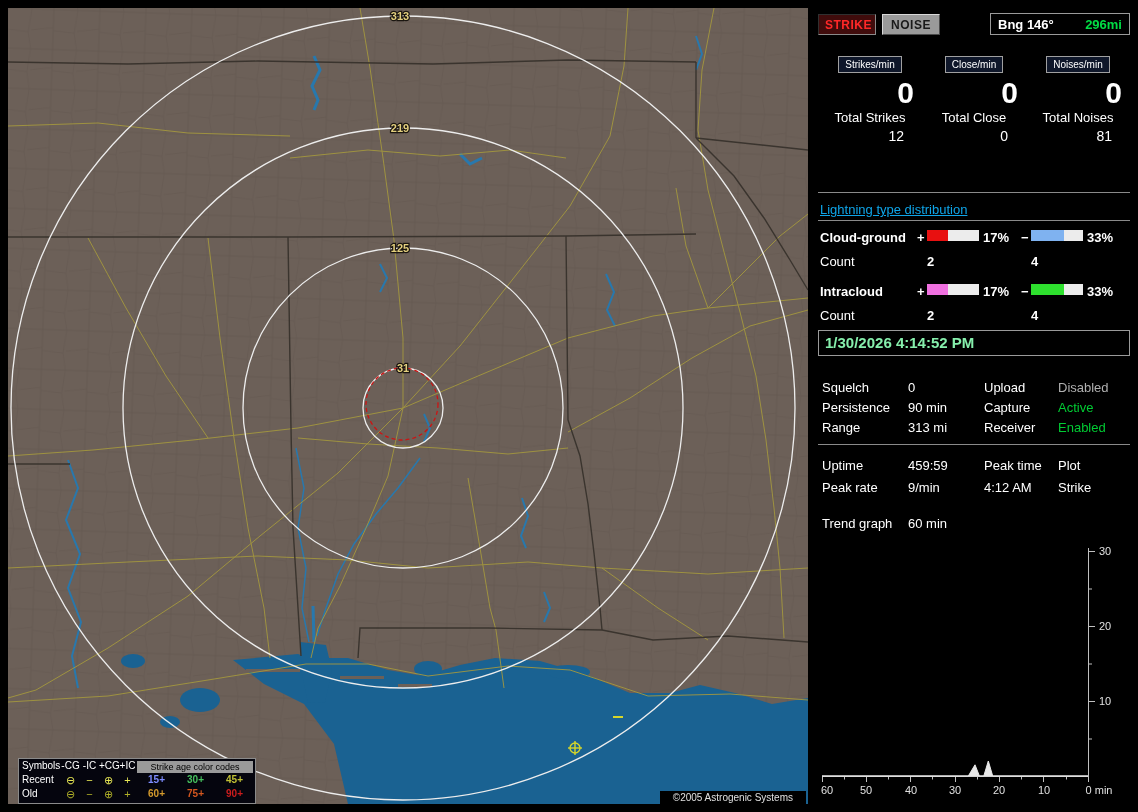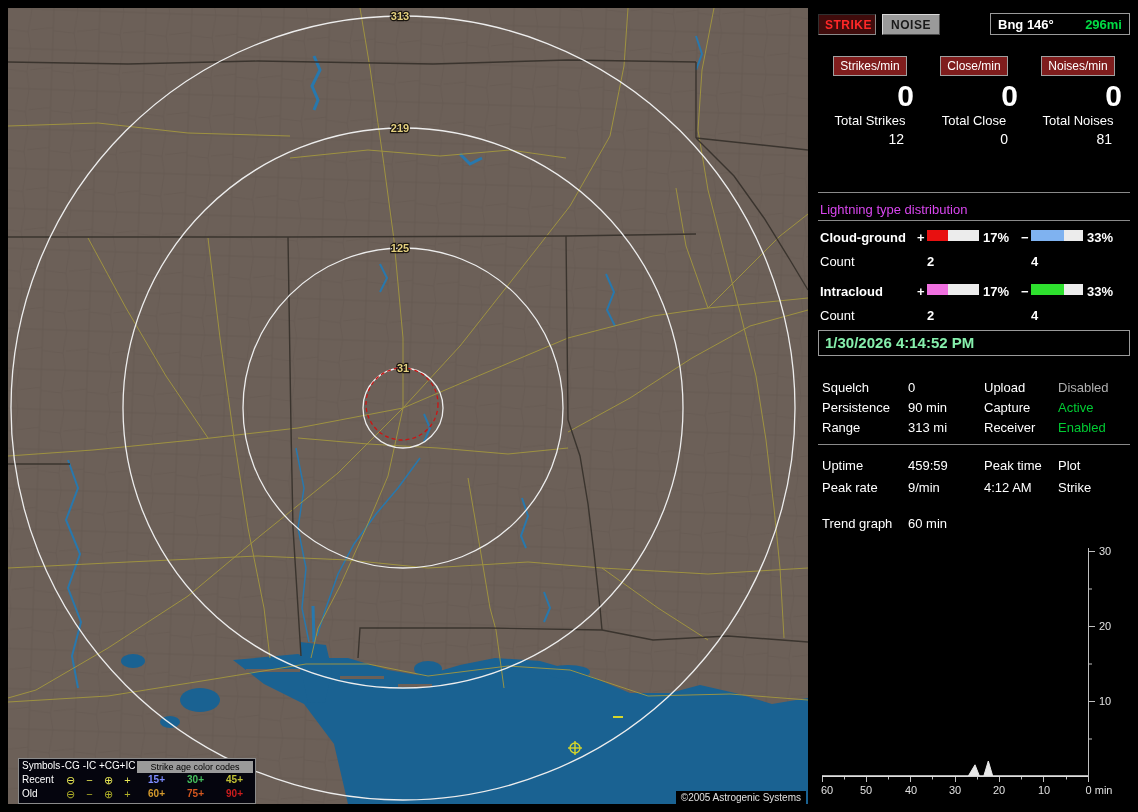--- a/index.html
+++ b/index.html
@@ -9,21 +9,21 @@
   }
   * { box-sizing:border-box; }
 
   
   #map-wrap {
     position:absolute; left:8px; top:8px; width:800px; height:796px;
     background:#6c6058; overflow:hidden;
   }
   #copyright {
     position:absolute; right:2px; bottom:0; background:#000; color:#e0e0e0;
-    font-size:10px; padding:1px 5px; white-space:nowrap;
+    font-size:10px; padding:1px 13px; white-space:nowrap;
   }
   #legend {
     position:absolute; left:10px; top:750px; width:238px; height:46px;
     background:#05050e; border:1px solid #8a8a8a; color:#fff; font-size:10px;
   }
   .lg-row { display:flex; height:14px; line-height:14px; align-items:center; }
   .lg-name { width:42px; padding-left:3px; }
   .lg-sym  { width:19px; text-align:center; font-size:10px; }
   .lg-glyph{ width:19px; text-align:center; font-size:11px; line-height:13px; }
   .lg-agehead {
@@ -48,30 +48,30 @@
     border:1px solid; border-color:#d8d8d8 #4a4a4a #4a4a4a #d8d8d8; letter-spacing:.5px; cursor:pointer;
   }
   #bearing {
     position:absolute; left:172px; top:5px; width:140px; height:22px;
     border:1px solid #9a9a9a; background:#000; display:flex;
     justify-content:space-between; align-items:center; padding:0 7px; font-weight:bold;
   }
   .stats { position:absolute; top:48px; left:0; width:100%; display:flex; }
   .stat-col { width:104px; text-align:center; }
   .stat-box {
-    display:inline-block; background:#7f1d1d; border:1px solid #a0a0a0;
-    color:#fff; font-size:12px; padding:2px 6px; white-space:nowrap;
+    display:inline-block; background:#0f172a; border:1px solid #a0a0a0;
+    color:#fff; font-size:10px; padding:2px 6px; white-space:nowrap;
   }
   .stat-zero { font-size:30px; font-weight:bold; text-align:right; padding-right:8px; margin-top:3px; }
   .stat-total-label { font-size:13px; margin-top:0; white-space:nowrap; }
   .stat-total { font-size:14px; text-align:right; padding-right:18px; margin-top:3px; }
 
   .divider { position:absolute; left:0; width:100%; height:0; border-top:1px solid #8a8a8a; }
 
-  .dist-title { position:absolute; top:194px; left:2px; color:#d946ef; }
+  .dist-title { position:absolute; top:194px; left:2px; color:#0ea5e9;text-decoration:underline; }
 
   .prow { position:absolute; left:0; width:100%; height:16px; }
   .prow span { position:absolute; top:0; white-space:nowrap; }
   .dlabel { left:2px; font-weight:bold; }
   .sign1 { left:99px; font-weight:bold; }
   .barpos1 { left:109px; }
   .pct1 { left:165px; font-weight:bold; }
   .sign2 { left:203px; font-weight:bold; }
   .barpos2 { left:213px; }
   .pct2 { left:269px; font-weight:bold; }

